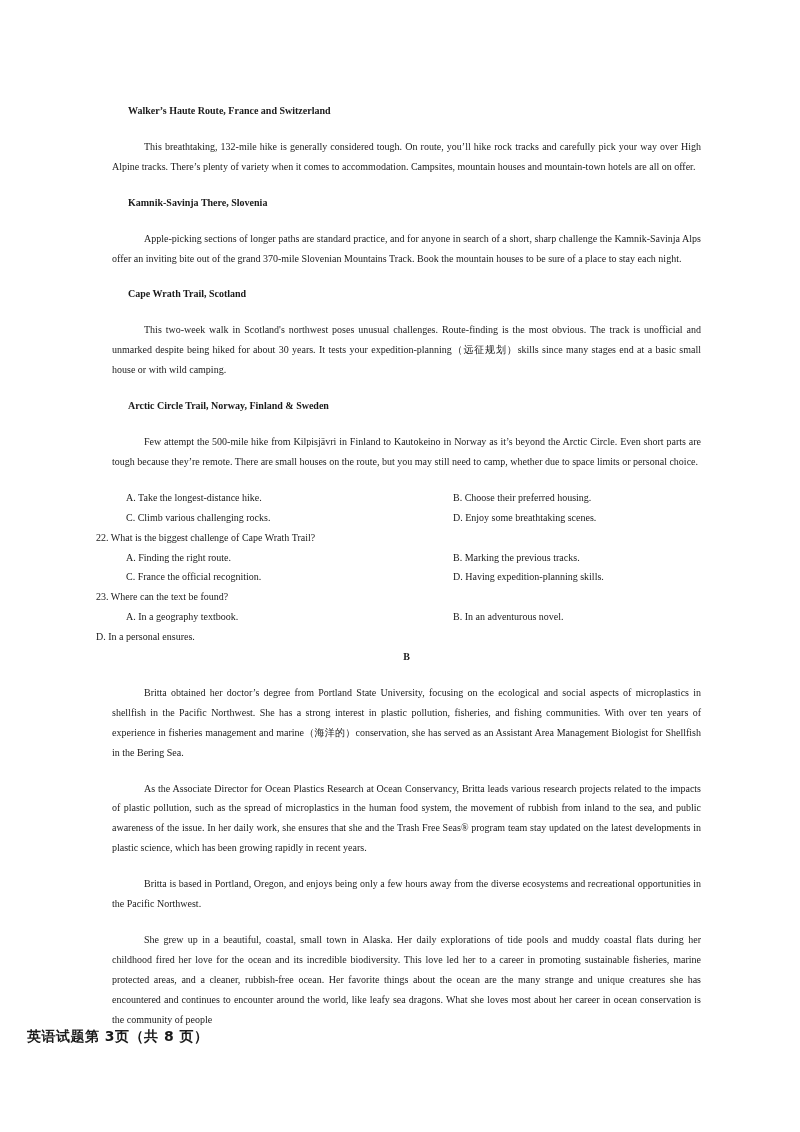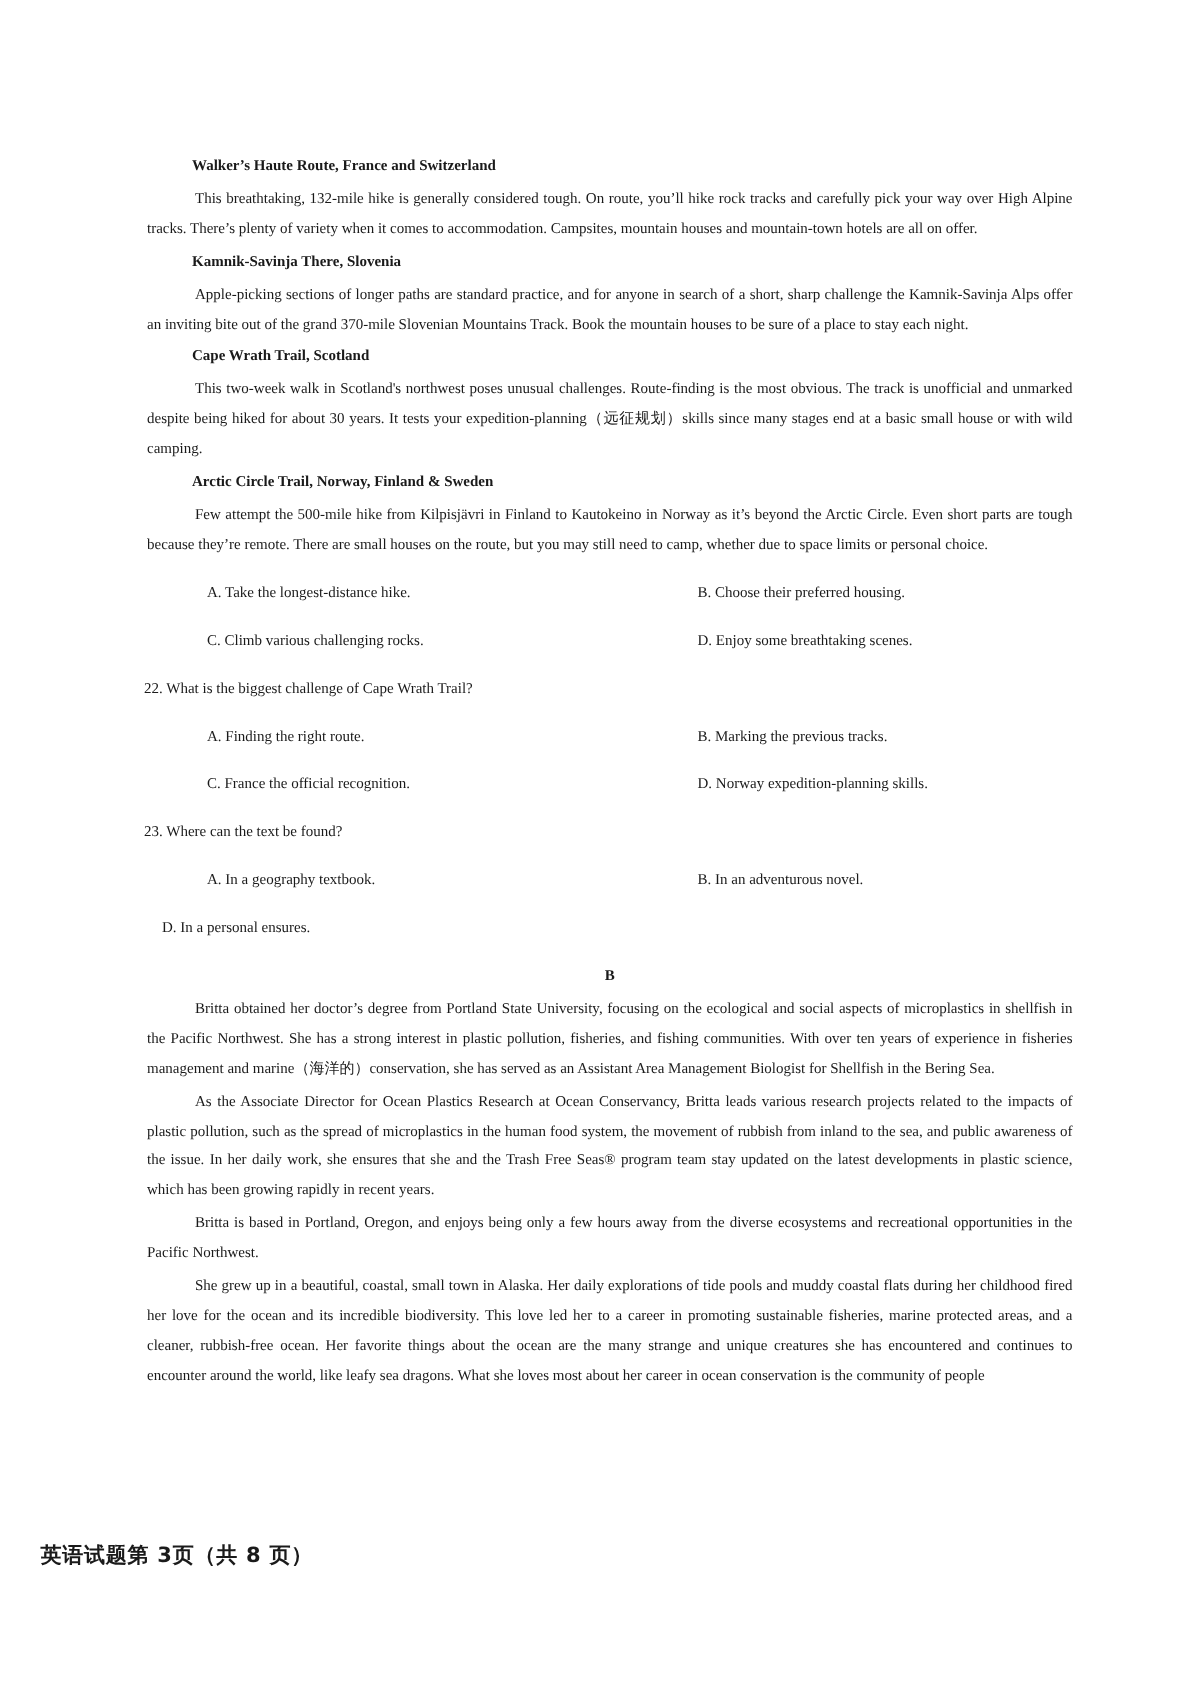--- a/index.html
+++ b/index.html
@@ -9,24 +9,24 @@
       color: #1a1a1a;
     }
     .page {
       position: absolute; left: 96px; top: 101px; width: 621px;
       font-size: 10px; line-height: 19.9px;
     }
     .heading {
       font-weight: bold; padding-left: 32px; margin: 0;
     }
     .para {
-      margin: 2px; text-indent: 32px; text-align: justify;
+      margin: 16px; text-indent: 32px; text-align: justify;
     }
     .q { margin: 0; }
-    .opts { display: flex; margin: 12px; }
+    .opts { display: flex; margin: 0; }
     .opt-left { width: 357px; padding-left: 30px; box-sizing: border-box; }
     .opt-right { flex: 1; }
     .section-label {
       text-align: center; font-weight: bold; margin: 0;
     }
     .footer {
       position: absolute; top: 1028px; left: 0; width: 800px;
       text-align: left; font-size: 14px;
       font-family: "DejaVu Sans", "Liberation Sans", sans-serif;
       font-weight: bold; letter-spacing: 0.5px; padding-left: 27px;
@@ -64,21 +64,21 @@
     </div>
 
     <div>
       <p class="q">22. What is the biggest challenge of Cape Wrath Trail?</p>
       <div class="opts">
         <span class="opt-left">A. Finding the right route.</span>
         <span class="opt-right">B. Marking the previous tracks.</span>
       </div>
       <div class="opts">
         <span class="opt-left">C. France the official recognition.</span>
-        <span class="opt-right">D. Norway expedition-planning skills.</span>
+        <span class="opt-right">D. Having expedition-planning skills.</span>
       </div>
     </div>
 
     <div>
       <p class="q">23. Where can the text be found?</p>
       <div class="opts">
         <span class="opt-left">A. In a geography textbook.</span>
         <span class="opt-right">B. In an adventurous novel.</span>
       </div>
       <div class="opts">

